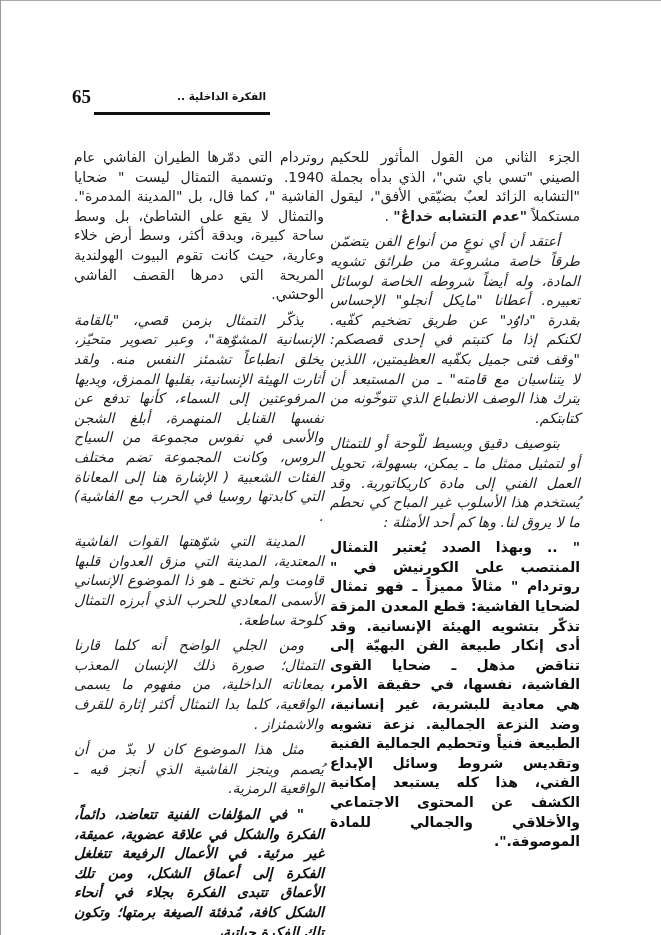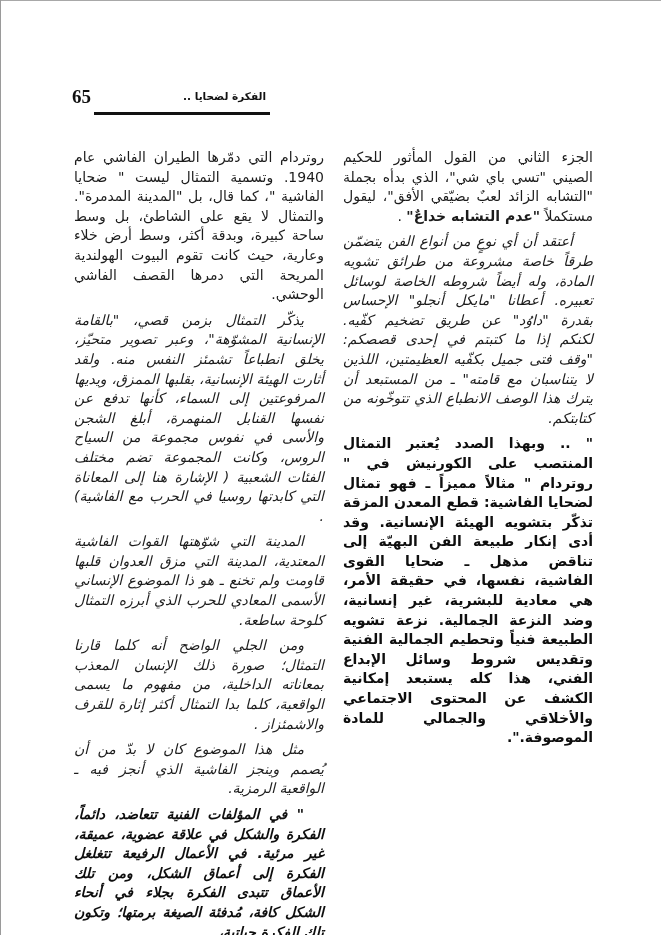--- a/index.html
+++ b/index.html
@@ -66,48 +66,49 @@
       position: absolute;
       top: 148px;
       width: 250px;
       direction: rtl;
       text-align: justify;
       text-align-last: right;
       font-size: 14px;
       line-height: 19.6px;
       color: #1c1c1c;
     }
-    .col-right { left: 343px; }
+    .col-right { left: 330px; }
     .col-left { left: 74px; }
     .para {
       margin: 0 0 6px 0;
       text-indent: 0;
     }
     .para.indent { text-indent: 20px; font-style: italic; }
     .para.quote {
       font-weight: bold;
       color: #0e0e0e;
     }
     .bold-inline { font-weight: bold; }
   </style>
 </head>
 <body>
 
 <div class="page-border-top"></div>
 <div class="page-border-left"></div>
 
 <div class="running-header">
   <span class="page-number">65</span>
-  <span class="header-title">الفكرة لضحايا ..</span>
+  <span class="header-title">الفكرة الداخلية ..</span>
   <div class="header-rule"></div>
 </div>
 
 <div class="column col-right">
   <p class="para"><span>الجزء الثاني من القول المأثور للحكيم الصيني "تسي باي شي"، الذي بدأه بجملة "التشابه الزائد لعبٌ بضيّقي الأفق"، ليقول مستكملاً </span><span class="bold-inline">"عدم التشابه خداعٌ"</span><span> .</span></p>
   <p class="para indent">أعتقد أن أي نوعٍ من أنواع الفن يتضمّن طرقاً خاصة مشروعة من طرائق تشويه المادة، وله أيضاً شروطه الخاصة لوسائل تعبيره. أعطانا "مايكل أنجلو" الإحساس بقدرة "داوُد" عن طريق تضخيم كفّيه. لكنكم إذا ما كتبتم في إحدى قصصكم: "وقف فتى جميل بكفّيه العظيمتين، اللذين لا يتناسبان مع قامته" ـ من المستبعد أن يترك هذا الوصف الانطباع الذي تتوخّونه من كتابتكم.</p>
+  <p class="para indent">بتوصيف دقيق وبسيط للّوحة أو للتمثال أو لتمثيل ممثل ما ـ يمكن، بسهولة، تحويل العمل الفني إلى مادة كاريكاتورية. وقد يُستخدم هذا الأسلوب غير المباح كي نحطم ما لا يروق لنا. وها كم أحد الأمثلة :</p>
   <p class="para quote">" .. وبهذا الصدد يُعتبر التمثال المنتصب على الكورنيش في " روتردام " مثالاً مميزاً ـ فهو تمثال لضحايا الفاشية: قطع المعدن المزقة تذكّر بتشويه الهيئة الإنسانية. وقد أدى إنكار طبيعة الفن البهيّة إلى تناقض مذهل ـ ضحايا القوى الفاشية، نفسها، في حقيقة الأمر، هي معادية للبشرية، غير إنسانية، وضد النزعة الجمالية. نزعة تشويه الطبيعة فنياً وتحطيم الجمالية الفنية وتقديس شروط وسائل الإبداع الفني، هذا كله يستبعد إمكانية الكشف عن المحتوى الاجتماعي والأخلاقي والجمالي للمادة الموصوفة.".</p>
 </div>
 
 <div class="column col-left">
   <p class="para">روتردام التي دمّرها الطيران الفاشي عام 1940. وتسمية التمثال ليست " ضحايا الفاشية "، كما قال، بل "المدينة المدمرة". والتمثال لا يقع على الشاطئ، بل وسط ساحة كبيرة، وبدقة أكثر، وسط أرض خلاء وعارية، حيث كانت تقوم البيوت الهولندية المريحة التي دمرها القصف الفاشي الوحشي.</p>
   <p class="para indent">يذكّر التمثال بزمن قصي، "بالقامة الإنسانية المشوّهة"، وعبر تصوير متحيّز، يخلق انطباعاً تشمئز النفس منه. ولقد أثارت الهيئة الإنسانية، بقلبها الممزق، ويديها المرفوعتين إلى السماء، كأنها تدفع عن نفسها القنابل المنهمرة، أبلغ الشجن والأسى في نفوس مجموعة من السياح الروس، وكانت المجموعة تضم مختلف الفئات الشعبية ( الإشارة هنا إلى المعاناة التي كابدتها روسيا في الحرب مع الفاشية) .</p>
   <p class="para indent">المدينة التي شوّهتها القوات الفاشية المعتدية، المدينة التي مزق العدوان قلبها قاومت ولم تخنع ـ هو ذا الموضوع الإنساني الأسمى المعادي للحرب الذي أبرزه التمثال كلوحة ساطعة.</p>
   <p class="para indent">ومن الجلي الواضح أنه كلما قارنا التمثال؛ صورة ذلك الإنسان المعذب بمعاناته الداخلية، من مفهوم ما يسمى الواقعية، كلما بدا التمثال أكثر إثارة للقرف والاشمئزاز .</p>
   <p class="para indent">مثل هذا الموضوع كان لا بدّ من أن يُصمم وينجز الفاشية الذي أنجز فيه ـ الواقعية الرمزية.</p>
   <p class="para quote indent">" في المؤلفات الفنية تتعاضد، دائماً، الفكرة والشكل في علاقة عضوية، عميقة، غير مرئية. في الأعمال الرفيعة تتغلغل الفكرة إلى أعماق الشكل، ومن تلك الأعماق تتبدى الفكرة بجلاء في أنحاء الشكل كافة، مُدفئة الصيغة برمتها؛ وتكون تلك الفكرة حياتية،</p>

